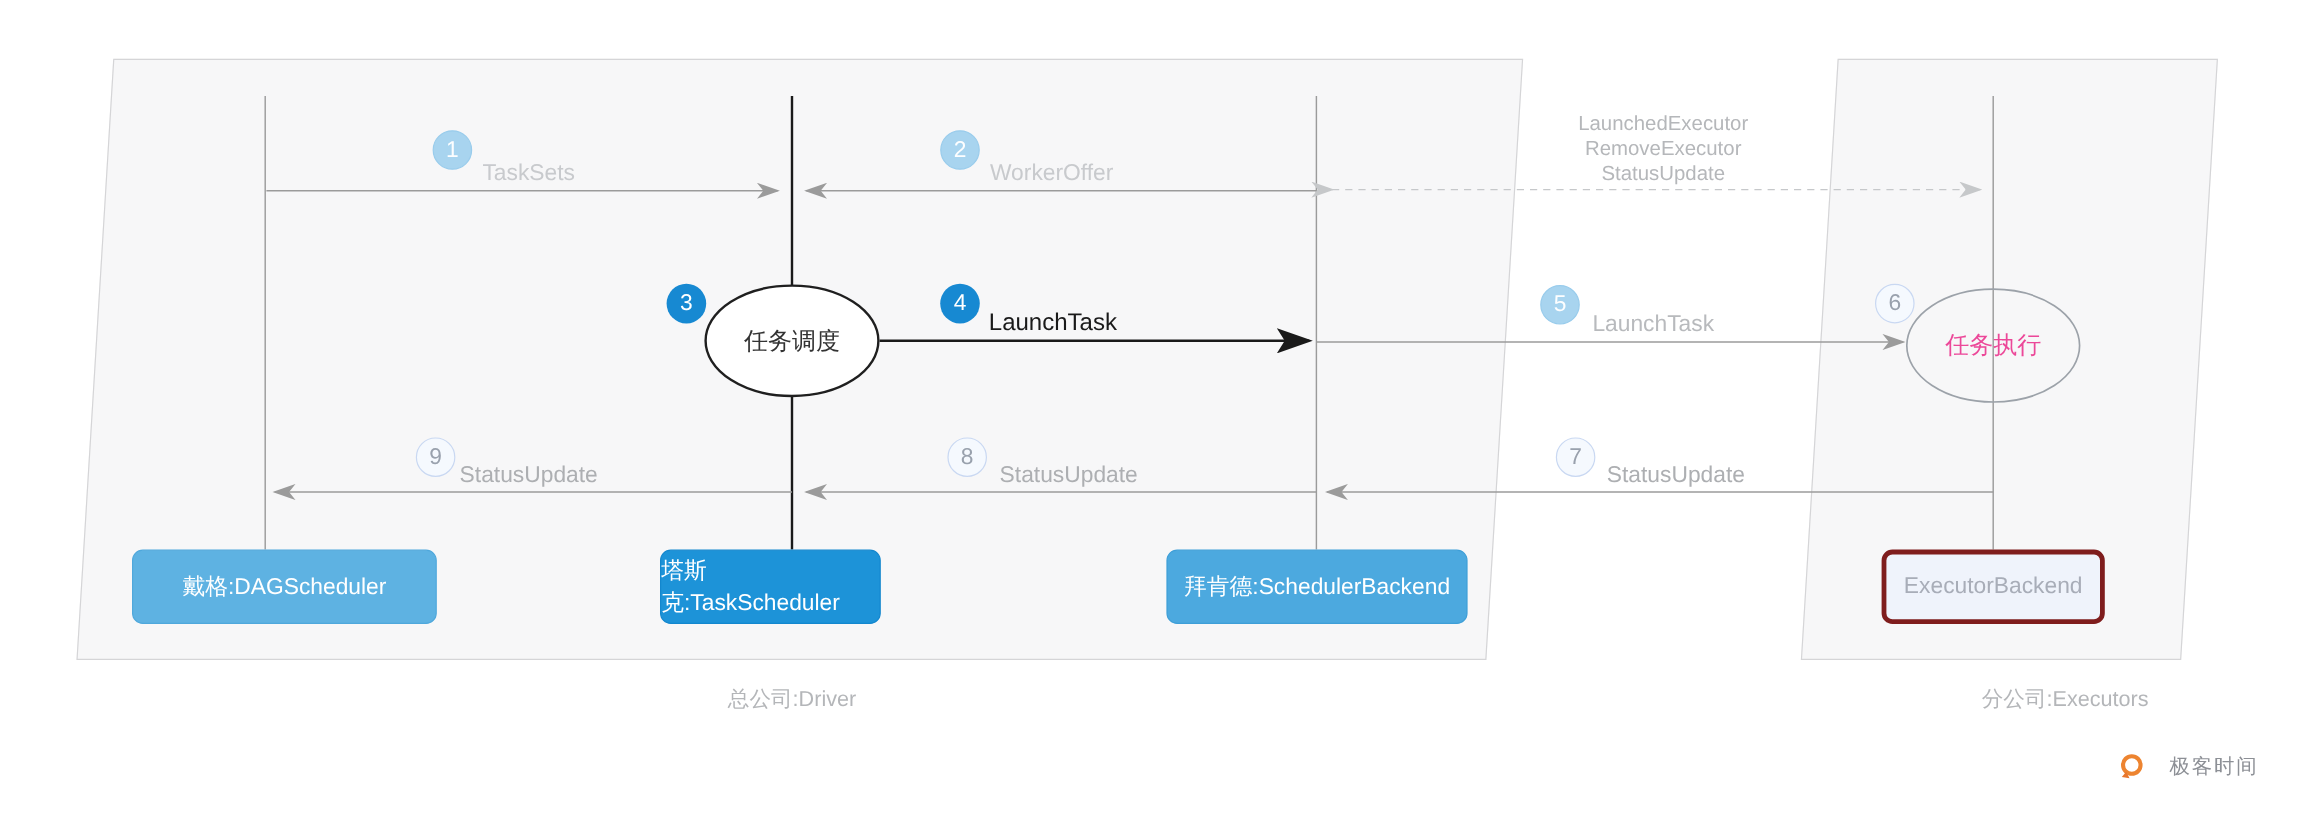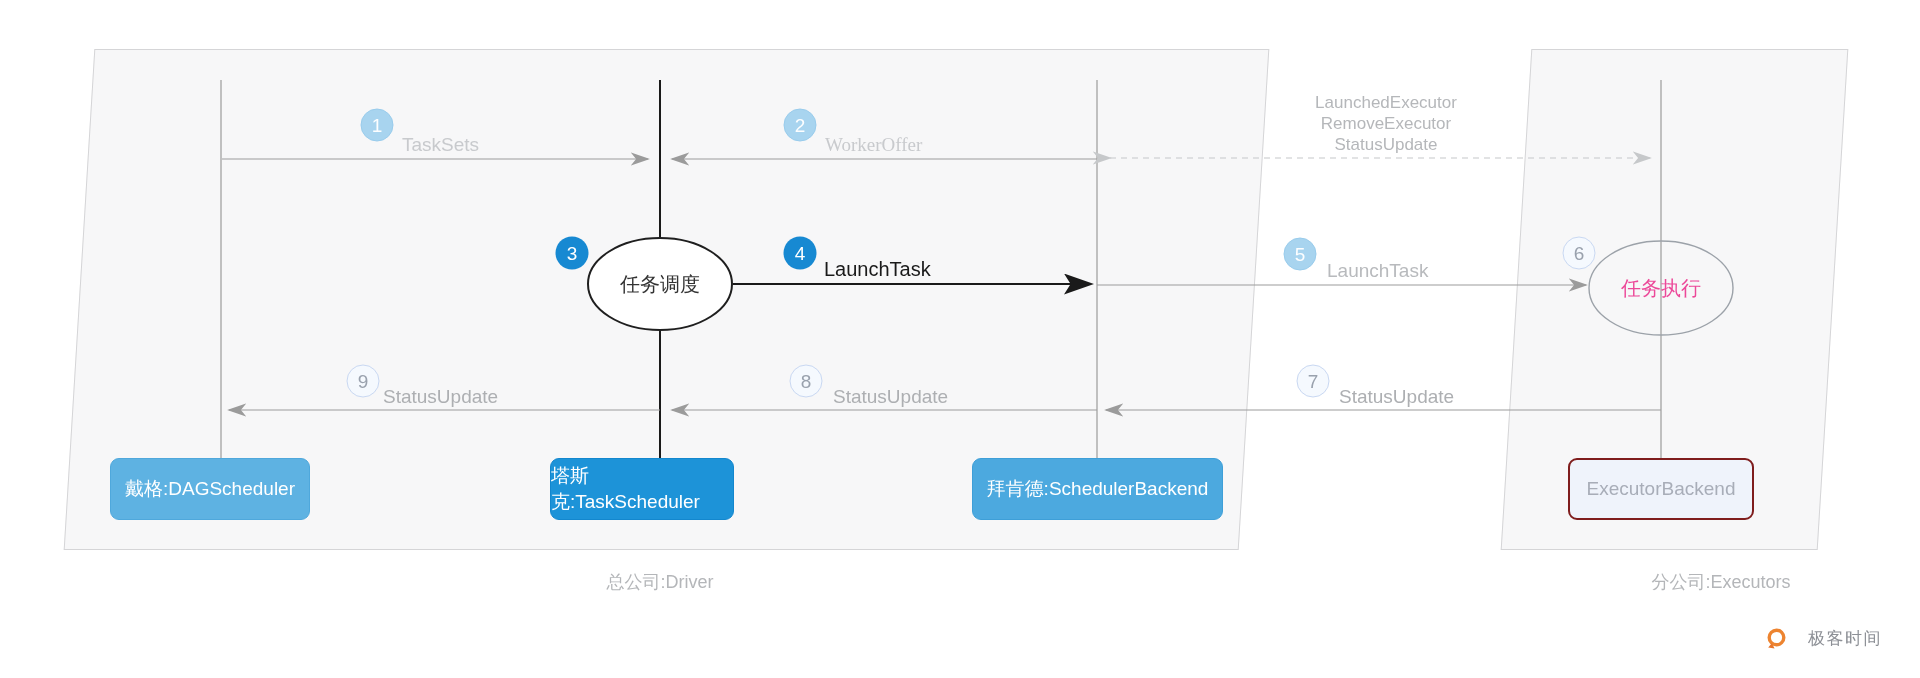--- a/index.html
+++ b/index.html
@@ -32,24 +32,24 @@
   .el-gray{color:#ec4899;font-family:Liberation Serif, serif;}
   .events{
     position:absolute;left:1276px;top:92px;width:220px;text-align:center;
     font-size:17px;line-height:21px;color:#B5B7BA;
   }
   .actor-box{
     position:absolute;top:458px;height:62px;border-radius:9px;
     display:flex;align-items:center;justify-content:center;
     font-size:19px;color:#FFFFFF;box-sizing:border-box;
   }
-  .box-dag{left:110px;width:200px;background:#5EB2E2;border:1px solid #4FA8DC;}
+  .box-dag{left:110px;width:254px;background:#5EB2E2;border:1px solid #4FA8DC;}
   .box-task{left:550px;width:184px;background:#1D93D8;border:1px solid #1387CE;}
   .box-backend{left:972px;width:251px;background:#4CA9DF;border:1px solid #3E9FD8;}
-  .box-executor{left:1568px;width:186px;background:#EFF3FB;border:2px solid #7f1d1d;color:#A8ADB8;}
+  .box-executor{left:1568px;width:186px;background:#EFF3FB;border:4px solid #7f1d1d;color:#A8ADB8;}
   .group-label{
     position:absolute;top:570px;font-size:18px;color:#B4B6B9;
     text-align:center;white-space:nowrap;transform:translateX(-50%);
   }
   .logo{position:absolute;left:1765px;top:627px;display:flex;align-items:center;}
   .logo-text{font-size:17px;color:#8D9096;letter-spacing:1.5px;margin-left:20px;}
 </style>
 </head>
 <body>
 
@@ -95,21 +95,21 @@
   <div class="badge light" style="left:800px;top:125px;">2</div>
   <div class="badge solid" style="left:572px;top:253px;">3</div>
   <div class="badge solid" style="left:800px;top:253px;">4</div>
   <div class="badge light" style="left:1300px;top:254px;">5</div>
   <div class="badge pale" style="left:1579px;top:253px;">6</div>
   <div class="badge pale" style="left:1313px;top:381px;">7</div>
   <div class="badge pale" style="left:806px;top:381px;">8</div>
   <div class="badge pale" style="left:363px;top:381px;">9</div>
 
   <div class="label msg1" style="left:402px;top:134px;">TaskSets</div>
-  <div class="label msg1" style="left:825px;top:134px;font-family:Liberation Serif, serif;">WorkerOffer</div>
+  <div class="label msg1" style="left:825px;top:134px;">WorkerOffer</div>
   <div class="label msg-black" style="left:824px;top:258px;">LaunchTask</div>
   <div class="label msg-gray2" style="left:1327px;top:260px;">LaunchTask</div>
   <div class="label msg3" style="left:1339px;top:386px;">StatusUpdate</div>
   <div class="label msg3" style="left:833px;top:386px;">StatusUpdate</div>
   <div class="label msg3" style="left:383px;top:386px;">StatusUpdate</div>
 
   <div class="events">
     <div>LaunchedExecutor</div>
     <div>RemoveExecutor</div>
     <div>StatusUpdate</div>

